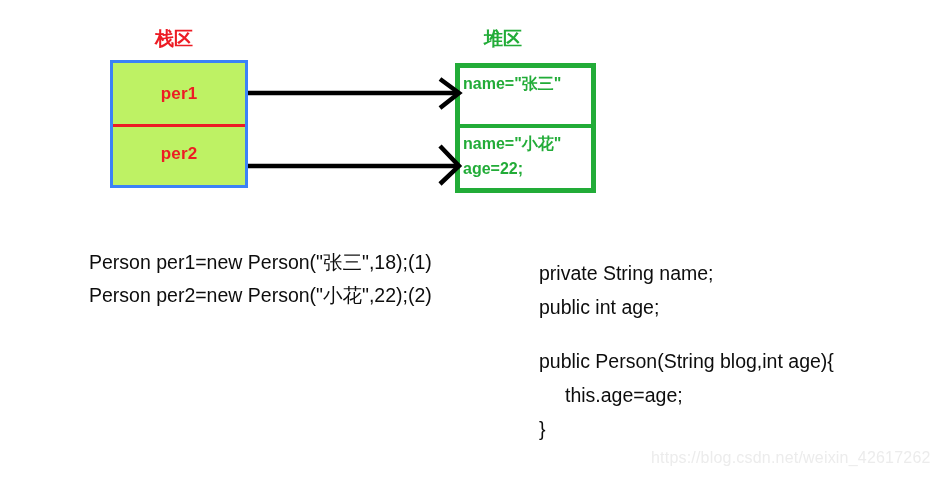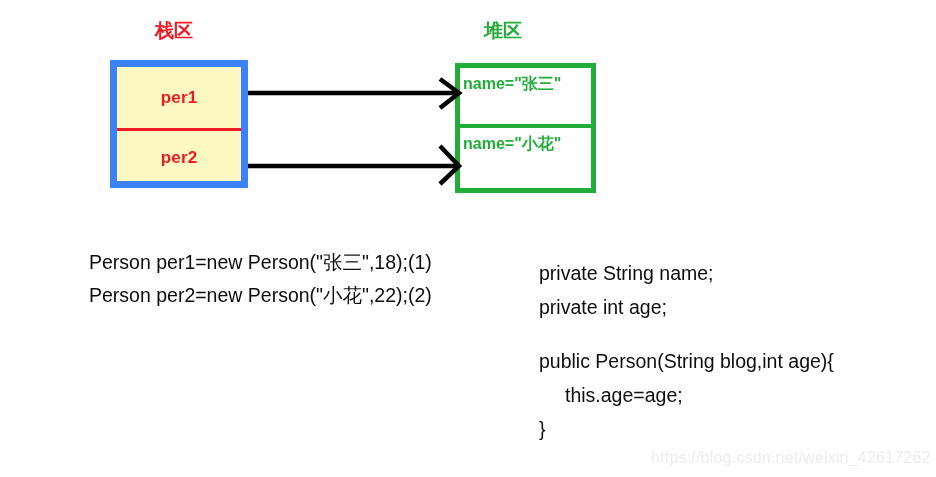--- a/index.html
+++ b/index.html
@@ -18,42 +18,43 @@
     overflow: hidden;
   }
 
   
   .region-label {
     position: absolute;
     font-size: 19px;
     font-weight: 700;
     line-height: 1;
     white-space: nowrap;
+    margin-top: 8px;
   }
   #stack-label {
     left: 155px;
     top: 21px;
     color: #ed1c24;
   }
   #heap-label {
     left: 484px;
     top: 21px;
     color: #22ac38;
   }
 
   
   #stack-box {
     position: absolute;
     left: 110px;
     top: 60px;
     width: 138px;
     height: 128px;
-    border: 7px solid #3b82f6;
-    box-sizing: border-box;
-    background: #fef9c3;
+    border: 3px solid #3b82f6;
+    box-sizing: border-box;
+    background: #bef264;
   }
   .stack-cell {
     position: absolute;
     left: 0;
     width: 100%;
     box-sizing: border-box;
     display: flex;
     align-items: center;
     justify-content: center;
     color: #ed1c24;
@@ -171,20 +172,21 @@
       <span>per2</span>
     </div>
   </div>
 
   <div id="heap-box">
     <div class="heap-cell" id="heap-cell-0">
       <div>name="张三"</div>
     </div>
     <div class="heap-cell" id="heap-cell-1">
       <div>name="小花"</div>
+      <div>age=22;</div>
     </div>
   </div>
 
   <svg class="arrow-svg" viewBox="0 0 936 477">
 
     <g>
       <line x1="248" y1="93" x2="459" y2="93" stroke="#000000" stroke-width="4.5"></line>
       <polyline points="440,79 459,93 440,108" fill="none" stroke="#000000" stroke-width="4.5" stroke-linecap="butt" stroke-linejoin="miter"></polyline>
     </g>
 
@@ -194,21 +196,21 @@
     </g>
   </svg>
 
   <div class="code-block" id="code-left">
     <div class="code-line">Person per1=new Person("张三",18);(1)</div>
     <div class="code-line">Person per2=new Person("小花",22);(2)</div>
   </div>
 
   <div class="code-block" id="code-right">
     <div class="code-line">private String name;</div>
-    <div class="code-line">private int age;</div>
+    <div class="code-line">public int age;</div>
     <div class="code-line blank"></div>
     <div class="code-line">public Person(String blog,int age){</div>
     <div class="code-line indent">this.age=age;</div>
     <div class="code-line">}</div>
   </div>
 
   <div id="watermark">https://blog.csdn.net/weixin_42617262</div>
 
 </div>
 

